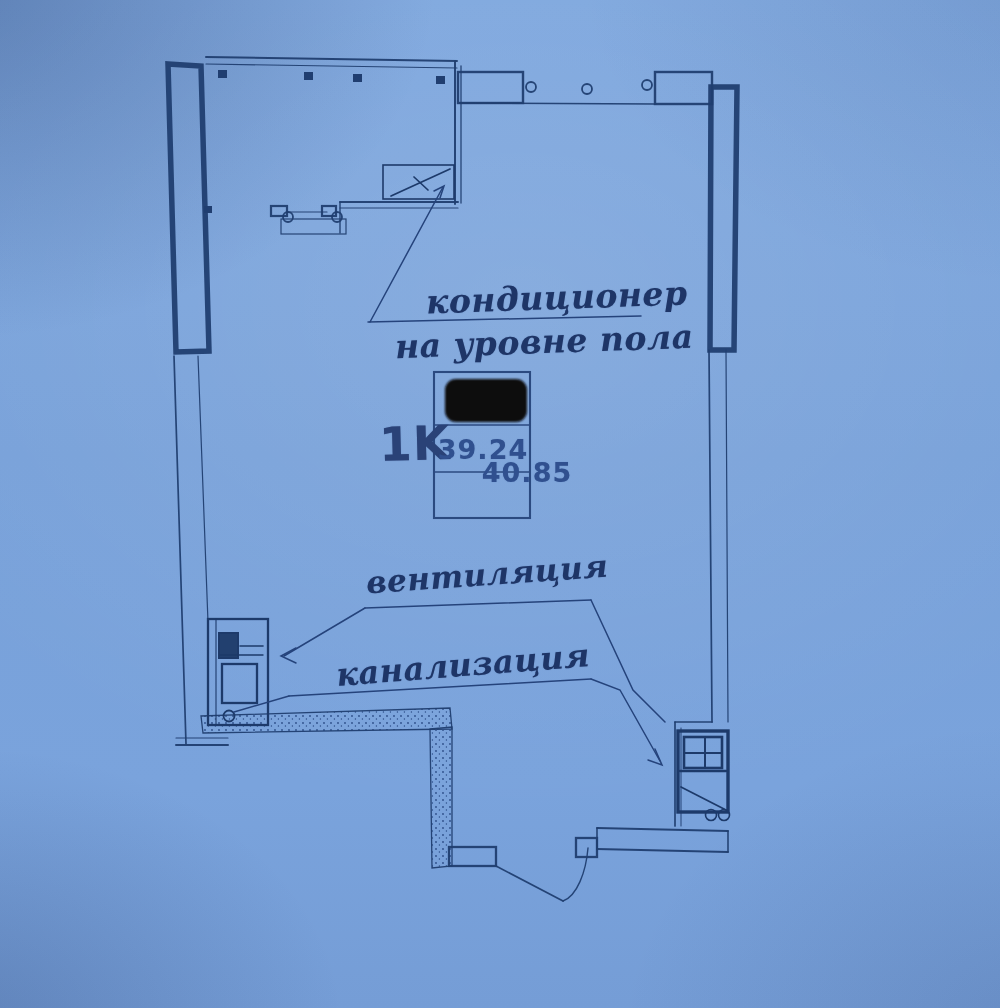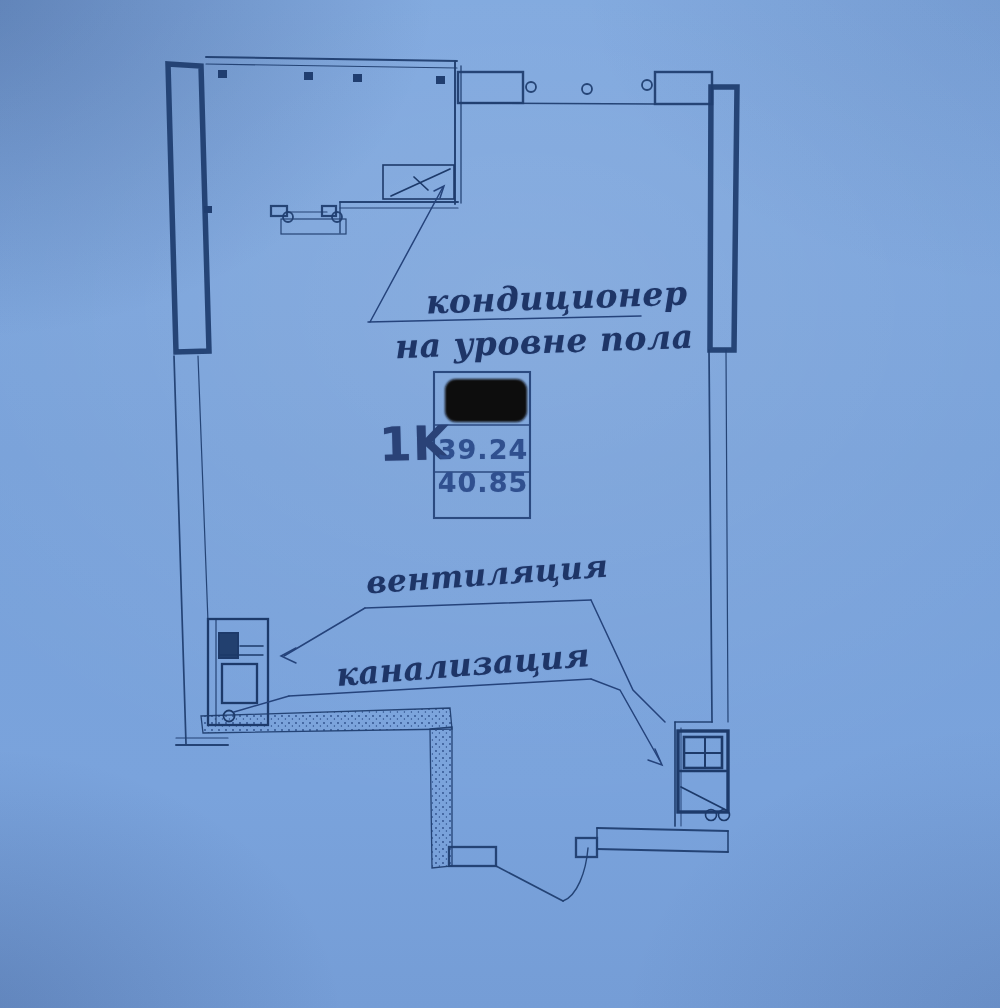--- a/index.html
+++ b/index.html
@@ -39,21 +39,21 @@
   }
   .area-val{
     position:absolute;left:436px;width:94px;
     display:flex;align-items:center;justify-content:center;
     font-family:"DejaVu Sans", sans-serif;
     font-weight:600;font-size:27px;color:#30508f;
     letter-spacing:1px;
     text-shadow:0 0 1px rgba(48,80,143,.35);
   }
   .area-val.r1{top:429px;height:41px;}
-  .area-val.r2{top:462px;height:40px;}
+  .area-val.r2{top:452px;height:40px;padding-left:44px;}
 </style>
 </head>
 <body>
 
 <div class="photo">
 
   <svg class="plan-svg" width="1000" height="1008" viewBox="0 0 1000 1008">
     <defs>
       <pattern id="stipple" width="7" height="7" patternUnits="userSpaceOnUse">
         <circle cx="2" cy="2" r="0.9" fill="#2c4d88"></circle>

